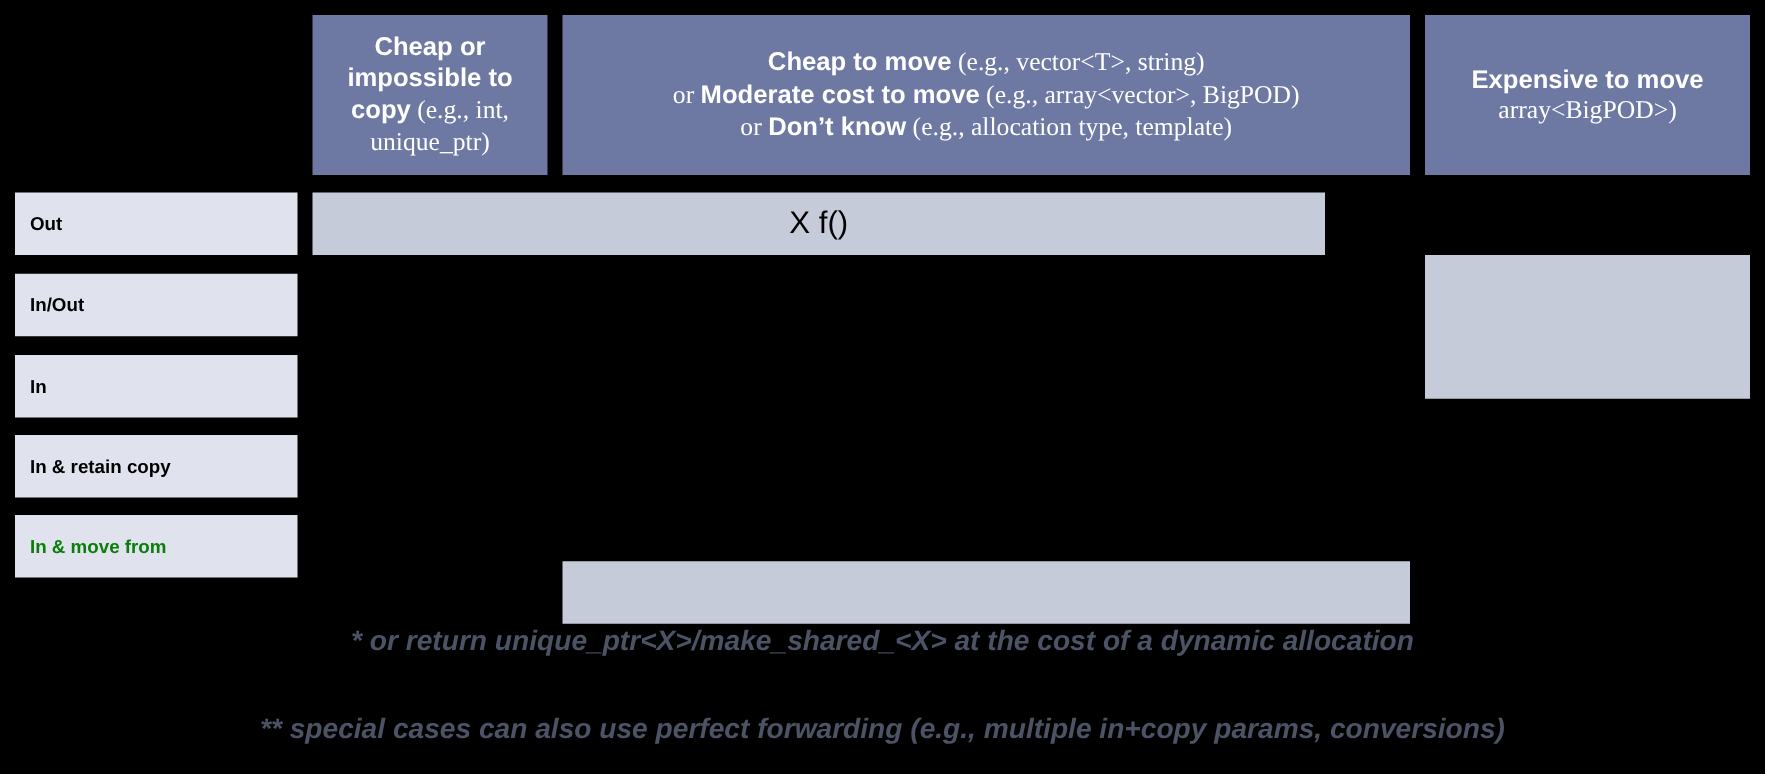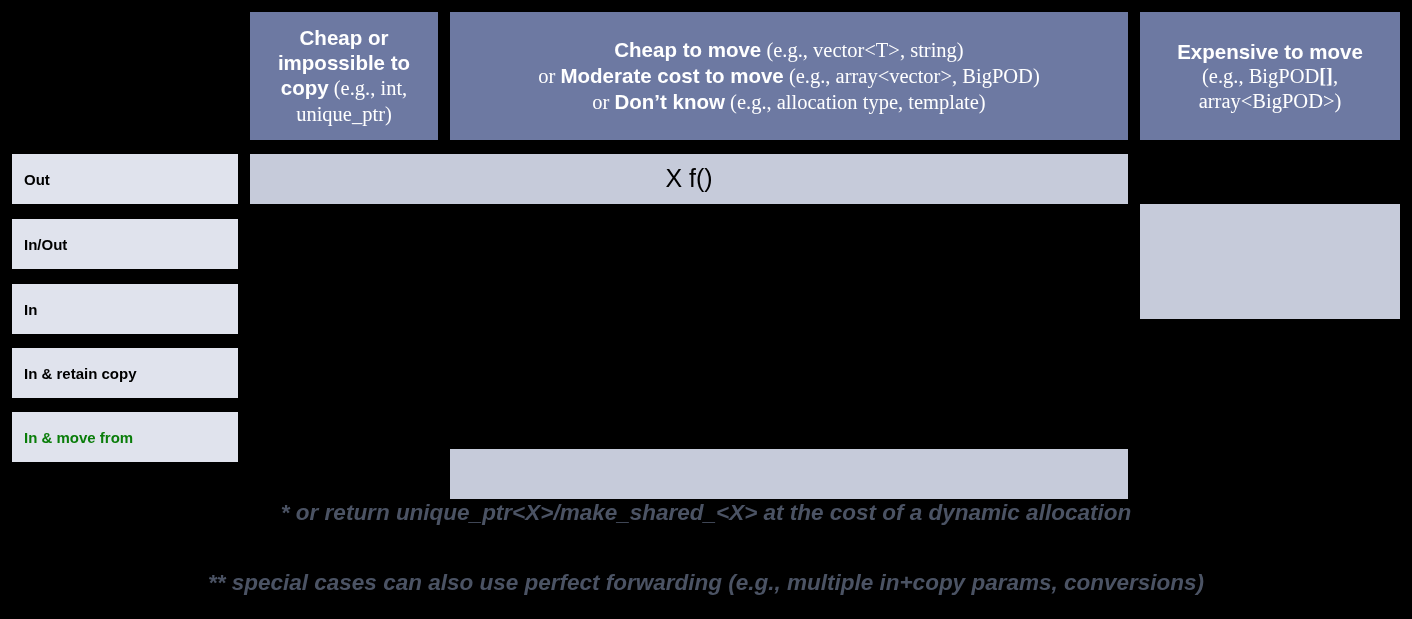--- a/index.html
+++ b/index.html
@@ -74,21 +74,20 @@
       </div>
       <div>
         <span class="lt">or </span><b>Don’t know</b><span class="lt"> (e.g., allocation type, template)</span>
       </div>
     </div>
   </div>
 
   <div class="blk hdr" style="left:1140px;top:12px;width:260px;height:128px;padding:4px 8px;">
     <div>
       <div><b>Expensive to move</b></div>
-      <div class="lt"><span>(e.g., BigPOD</span><b>[]</b><span>,</span></div>
       <div class="lt">array&lt;BigPOD&gt;)</div>
     </div>
   </div>
 
   <div class="blk rowlbl" style="left:12px;top:154px;width:226px;height:50px;">
     <span>Out</span>
   </div>
 
   <div class="blk rowlbl" style="left:12px;top:219px;width:226px;height:50px;">
     <span>In/Out</span>
@@ -99,21 +98,21 @@
   </div>
 
   <div class="blk rowlbl" style="left:12px;top:348px;width:226px;height:50px;">
     <span>In &amp; retain copy</span>
   </div>
 
   <div class="blk rowlbl green" style="left:12px;top:412px;width:226px;height:50px;">
     <span>In &amp; move from</span>
   </div>
 
-  <div class="blk cell" style="left:250px;top:154px;width:878px;height:50px;">
+  <div class="blk cell" style="left:250px;top:154px;width:810px;height:50px;">
     <span>X f()</span>
   </div>
 
   <div class="blk cell" style="left:1140px;top:154px;width:260px;height:115px;"></div>
 
 
 
   <div class="blk cell" style="left:450px;top:284px;width:678px;height:50px;">
     
   </div>

